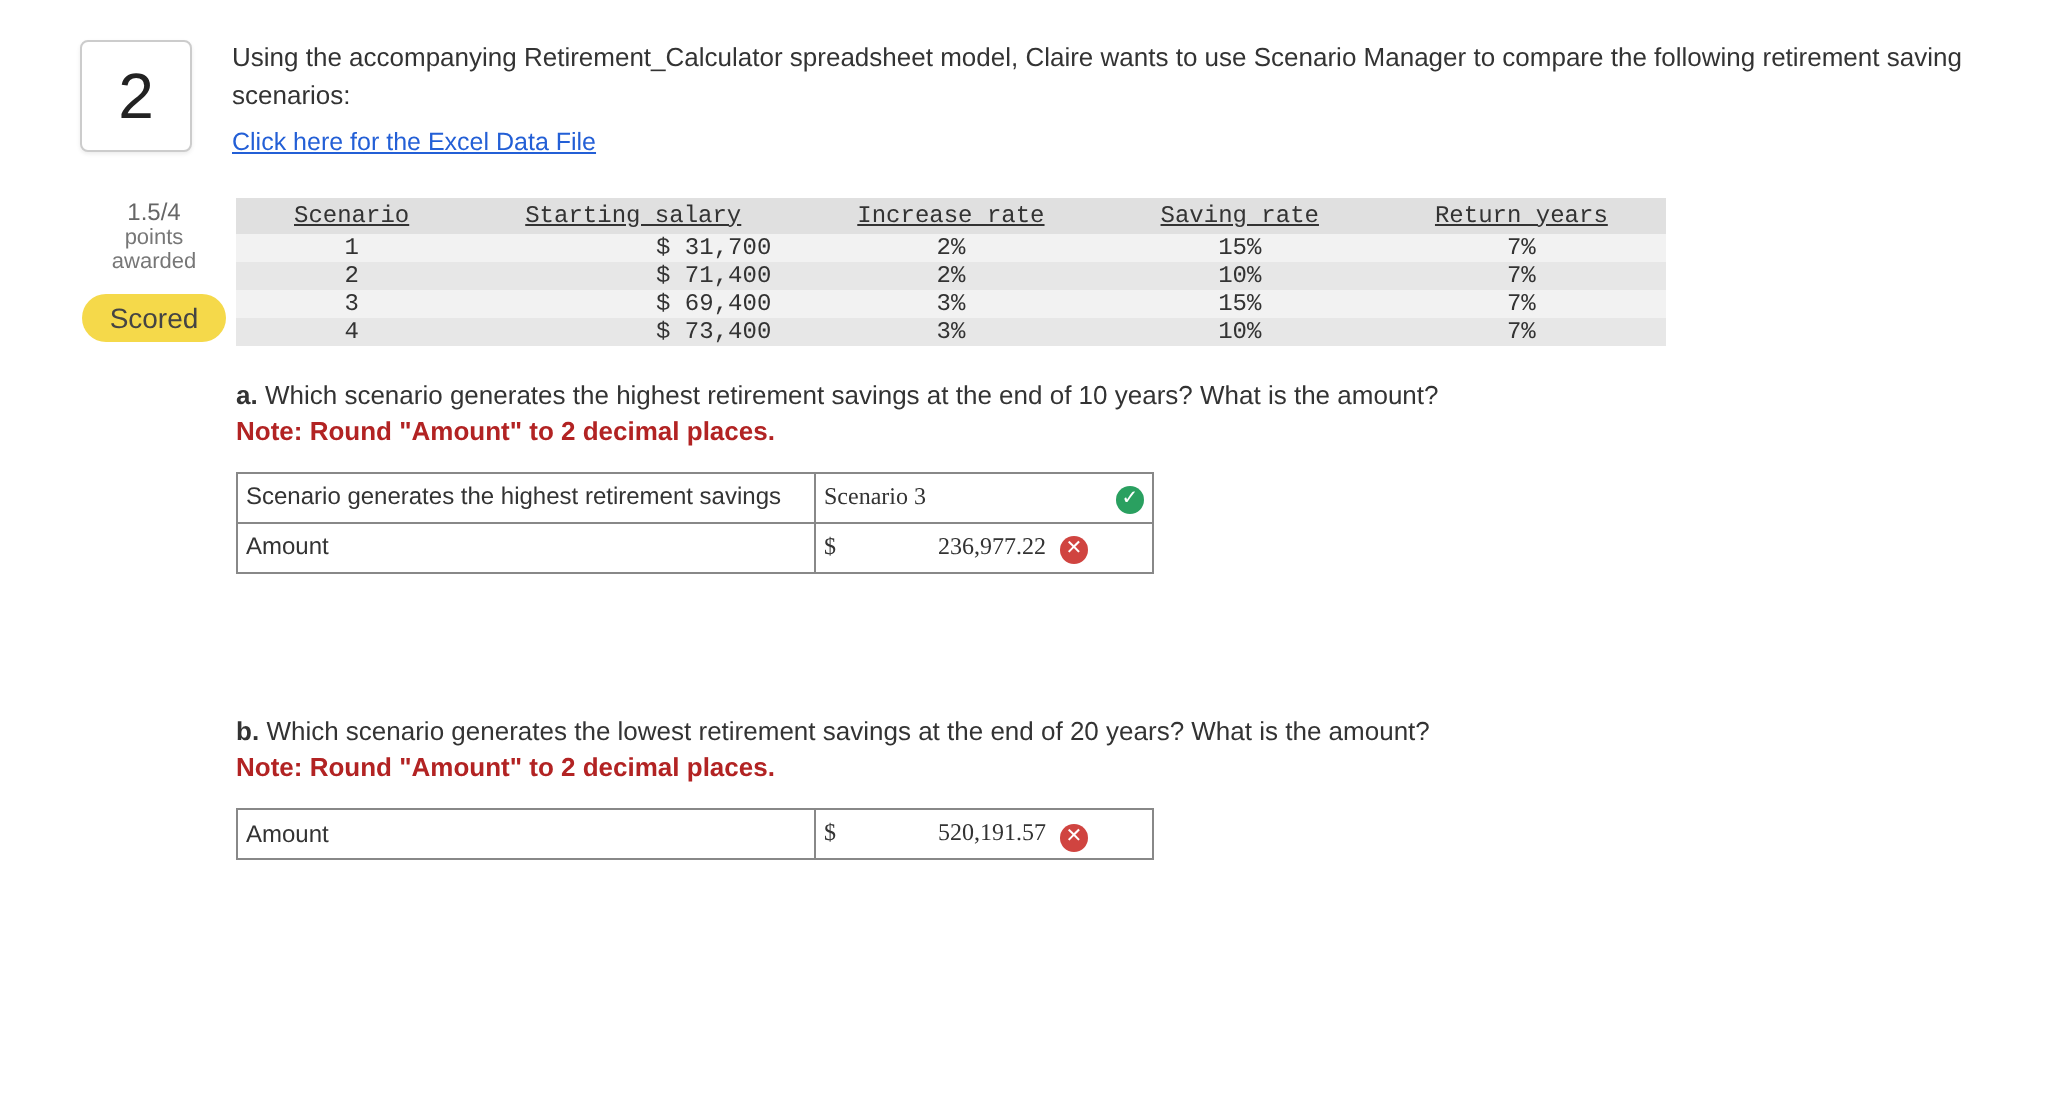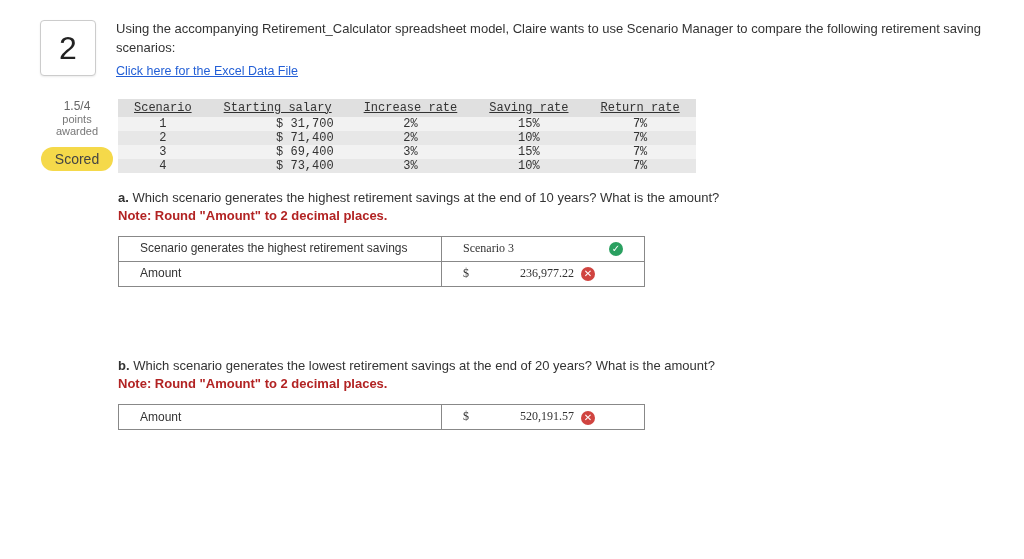--- a/index.html
+++ b/index.html
@@ -68,21 +68,21 @@
   }
   .scenario-table {
     border-collapse: collapse;
     font-family: "Courier New", monospace;
     font-size: 12px;
     color: #333;
   }
   .scenario-table th {
     font-weight: normal;
     text-decoration: underline;
-    padding: 2px 16px;
+    padding: 2px 29px;
     text-align: center;
     background: #e0e0e0;
   }
   .scenario-table thead tr { background: #e0e0e0; }
   .scenario-table td {
     padding: 0 14px;
     text-align: center;
     background: #e7e7e7;
   }
   .scenario-table tr.alt td { background: #f2f2f2; }
@@ -90,21 +90,21 @@
   .q-part { margin-top: 16px; line-height: 1.45; }
   .q-part .label { font-weight: bold; }
   .note { color: #b22323; font-weight: bold; }
   .answer-table {
     border-collapse: collapse;
     margin-top: 10px;
     font-size: 12px;
   }
   .answer-table td {
     border: 1px solid #888;
-    padding: 3px 21px;
+    padding: 3px 4px;
     vertical-align: middle;
   }
   .answer-table td.desc { width: 280px; }
   .answer-table td.val-cell { width: 160px; text-align: left; white-space: nowrap; font-family: Liberation Serif, serif; }
   .val-cell .cur { display:inline-block; width:14px; }
   .val-cell .amt { display:inline-block; width:94px; text-align:right; }
   .icon-wrap { display:inline-block; width:18px; text-align:right; vertical-align:middle; }
   .icon { width:14px; height:14px; border-radius:50%; display:inline-flex; align-items:center; justify-content:center; color:#fff; font-size:10px; line-height:1; }
   .icon.ok { background:#2aa060; }
   .icon.bad { background:#d04440; }
@@ -132,21 +132,21 @@
 
   <div class="main-content">
 
     <table class="scenario-table">
       <thead>
         <tr>
           <th>Scenario</th>
           <th>Starting salary</th>
           <th>Increase rate</th>
           <th>Saving rate</th>
-          <th>Return rate</th>
+          <th>Return years</th>
         </tr>
       </thead>
       <tbody>
         <tr class="alt">
           <td>1</td>
           <td class="sal">$ 31,700</td>
           <td>2%</td>
           <td>15%</td>
           <td>7%</td>
         </tr>

